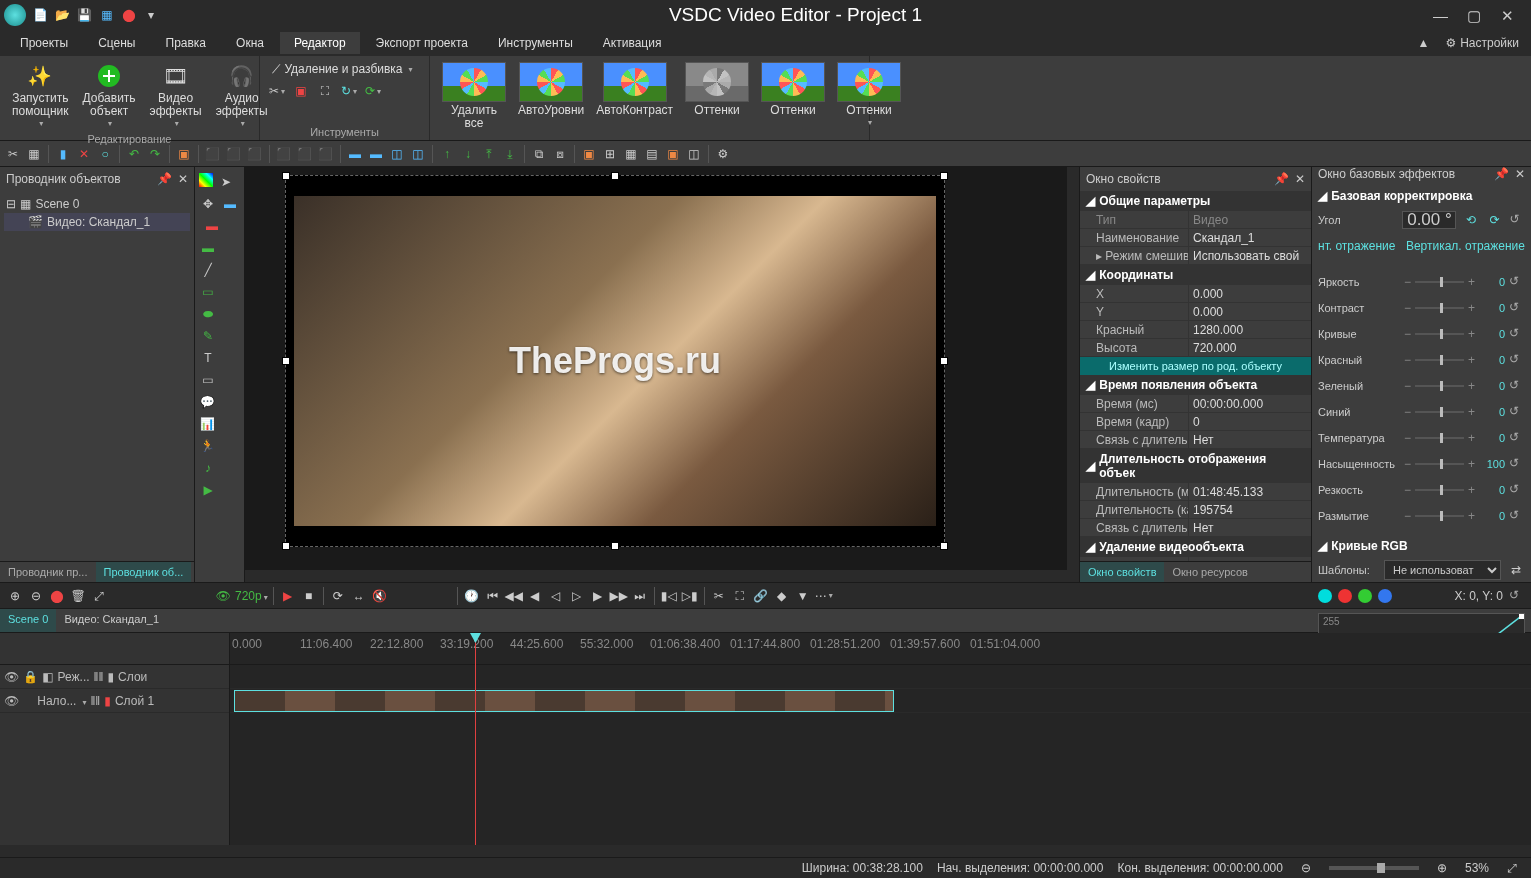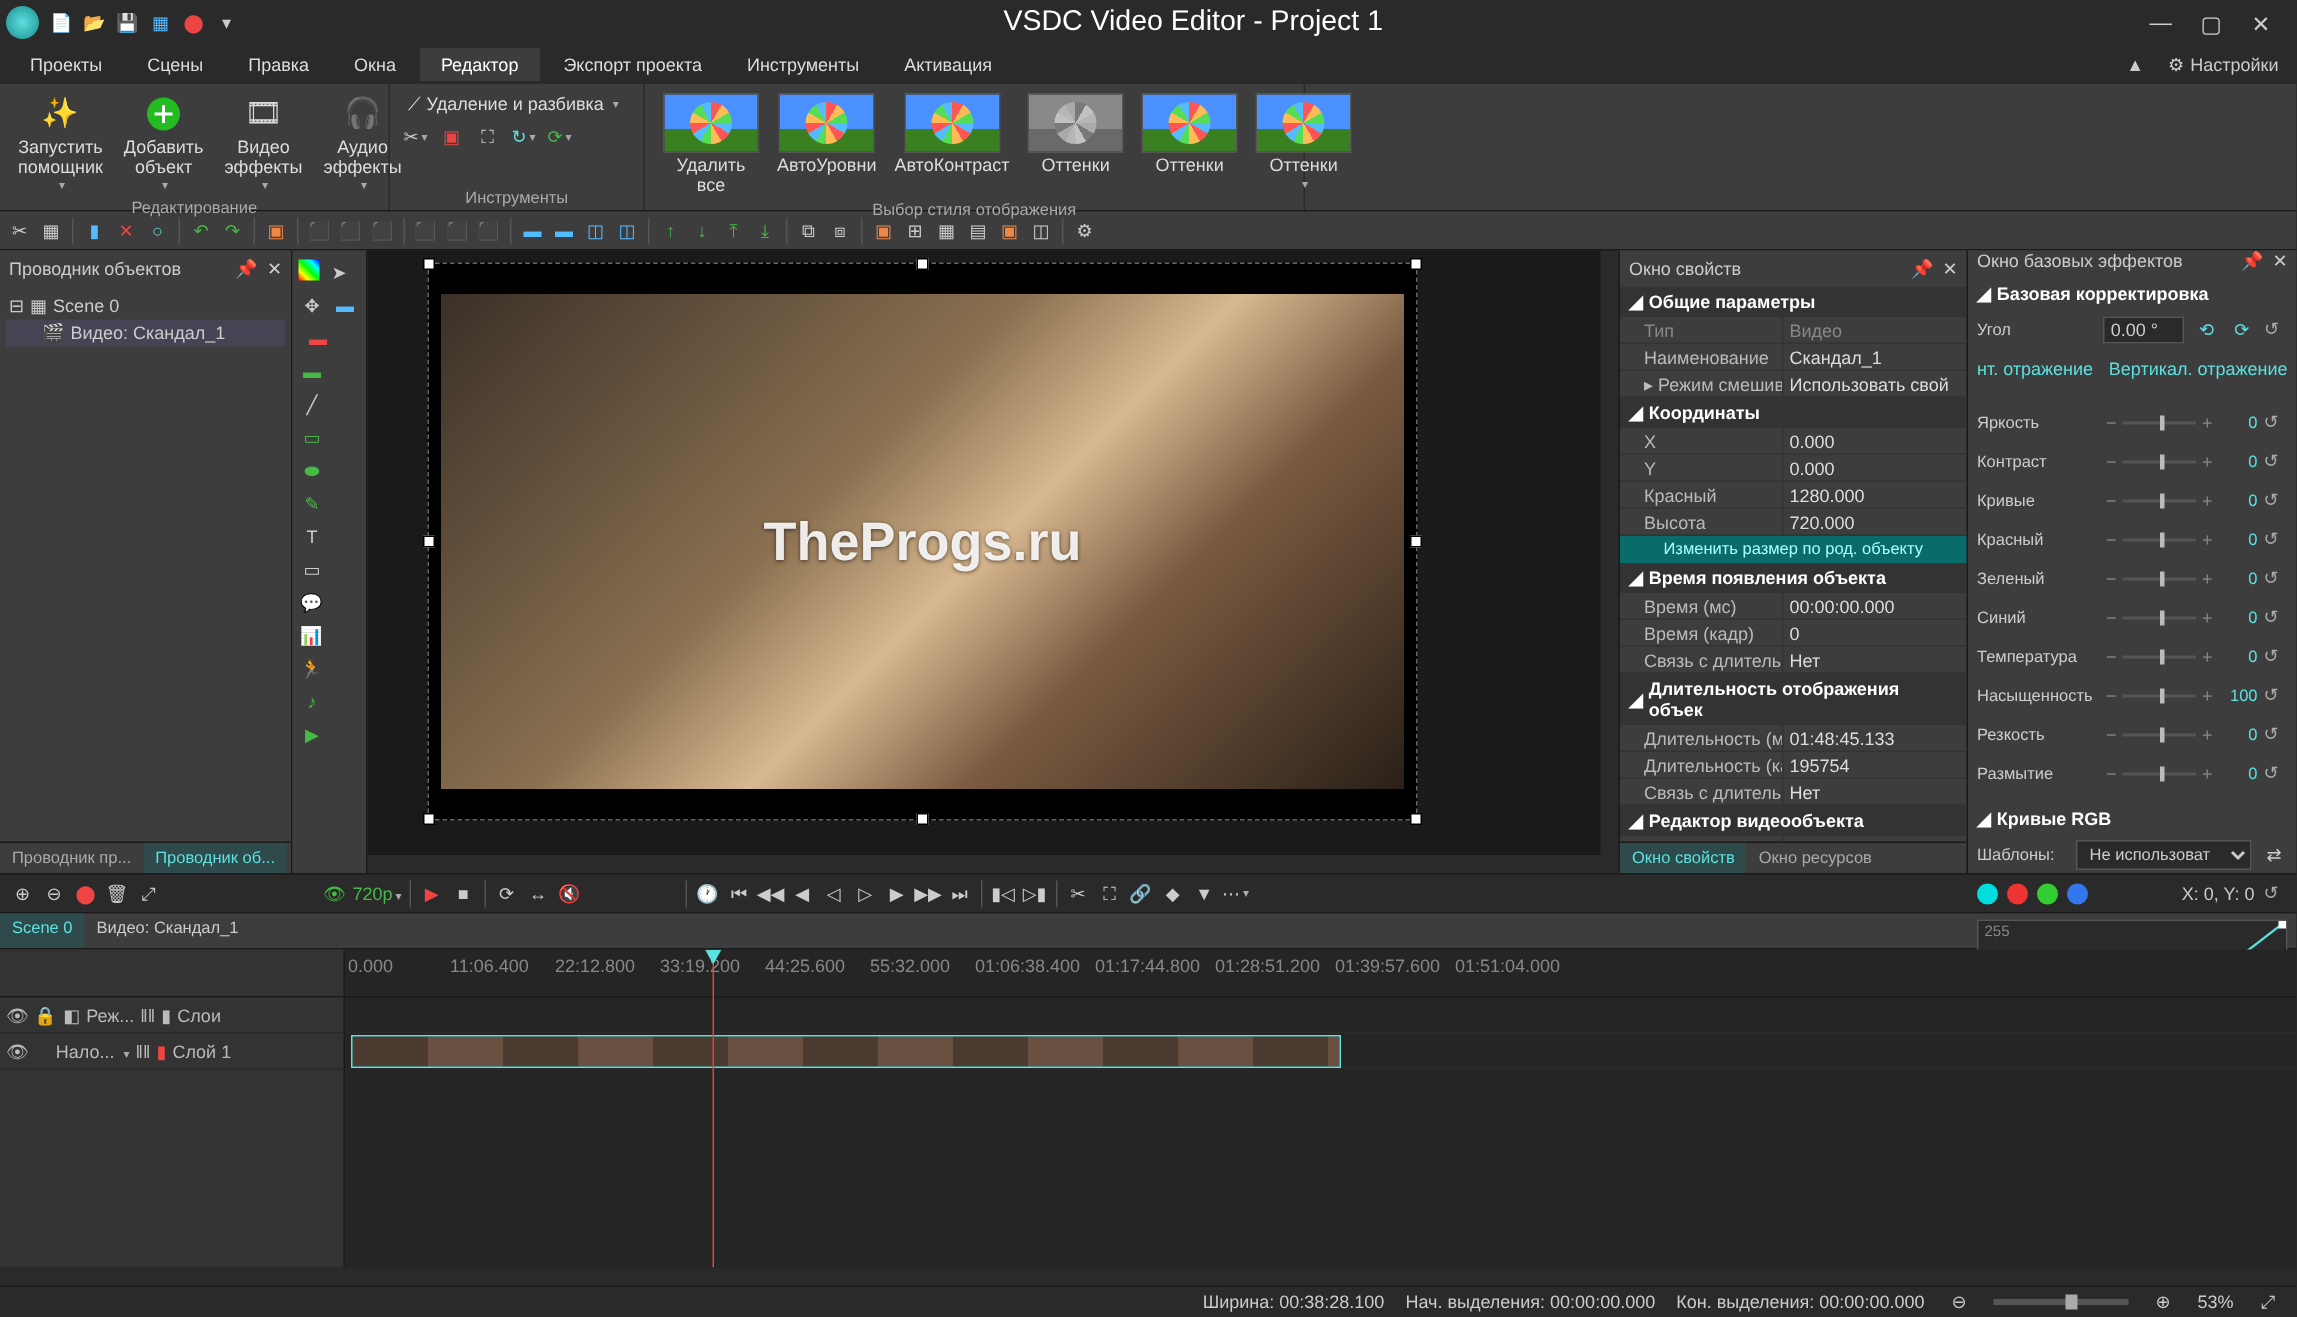--- a/index.html
+++ b/index.html
@@ -69,21 +69,21 @@
 .fxpane { width:220px; background:#3d3d3d; border-left:1px solid #1a1a1a; display:flex; flex-direction:column; }
 .fxsec { padding:4px 6px; }
 .fxsec h4 { font-size:12px; color:#fff; padding:4px 0; display:flex; align-items:center; gap:4px;}
 .fxrow { display:flex; align-items:center; gap:6px; height:26px; }
 .fxrow .lbl { width:80px; font-size:11px; color:#ccc; }
 .fxrow .ctrl { flex:1; display:flex; align-items:center; gap:4px;}
 .slider { flex:1; height:2px; background:#555; position:relative; }
 .slider .thumb2 { position:absolute; top:-4px; left:50%; width:3px; height:10px; background:#bbb; }
 .valbox { width:26px; text-align:right; color:#5de0e0; font-size:11px; }
 .resetb { width:16px; height:16px; color:#aaa; cursor:pointer; }
-.fxinput { background:#2a2a2a; border:1px solid #555; color:#ccc; padding:1px 4px; font-size:12px; height:18px;}
+.fxinput { background:#2a2a2a; border:1px solid #555; color:#ccc; padding:1px 4px; font-size:17px; height:18px;}
 .fxsel { background:#2a2a2a; border:1px solid #555; color:#ccc; padding:1px 4px; font-size:11px; height:20px; flex:1;}
 .colordot { width:14px; height:14px; border-radius:50%; }
 .curvebox { height:160px; border:1px solid #555; background:#2a2a2a; position:relative; margin-top:4px;}
 .curvebox .diag { position:absolute; left:0; bottom:0; width:100%; height:100%; }
 
 .timeline-wrap { height:275px; background:#2a2a2a; border-top:1px solid #1a1a1a; display:flex; flex-direction:column; }
 .tl-toolbar { height:26px; display:flex; align-items:center; gap:3px; padding:0 6px; border-bottom:1px solid #1a1a1a;}
 .tl-header { height:24px; display:flex; background:#3d3d3d; border-bottom:1px solid #1a1a1a; }
 .tl-header .scene { padding:4px 8px; background:#2e4a4a; color:#5de0e0; font-size:11px; }
 .tl-header .clip { padding:4px 8px; color:#ccc; font-size:11px; }
@@ -222,21 +222,20 @@
           </div>
           <span>Оттенки</span>
         </div>
       <div class="rbtn caret">
           <div class="thumb">
             <div class="balloon"></div>
           </div>
           <span>Оттенки</span>
         </div>
     </div>
-    <div class="rgrouplabel">Выбор стиля отображения</div>
   </div>
 </div>
 
 <div class="toolbar2">
   <span class="tbtn">✂</span>
   <span class="tbtn">▦</span>
   <div class="tsep"></div>
   <span class="tbtn" style="color:#5bf">▮</span>
   <span class="tbtn" style="color:#e44">✕</span>
   <span class="tbtn" style="color:#5de0e0">○</span>
@@ -416,21 +415,21 @@
           <div class="v">01:48:45.133</div>
         </div>
       <div class="pg-row">
           <div class="k">Длительность (ка</div>
           <div class="v">195754</div>
         </div>
       <div class="pg-row">
           <div class="k">Связь с длительн</div>
           <div class="v">Нет</div>
         </div>
-      <div class="pg-head">◢ <span>Редактор видеообъекта</span></div>
+      <div class="pg-head">◢ <span>Удаление видеообъекта</span></div>
       <div class="pg-row">
           <div class="k">Видео</div>
           <div class="v">Скандал.mkv; II</div>
         </div>
 
     </div>
     <div class="bottabs">
       <div class="act">Окно свойств</div>
       <div>Окно ресурсов</div>
     </div>

